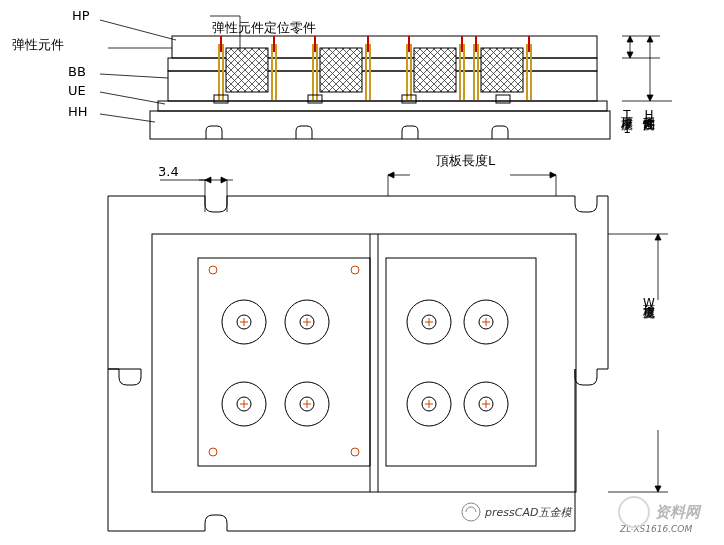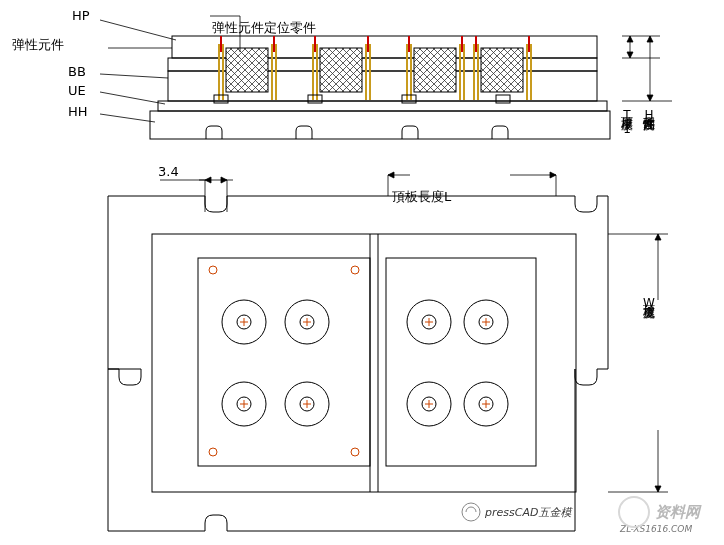--- a/index.html
+++ b/index.html
@@ -202,21 +202,21 @@
 </svg>
 
 <div class="lbl" style="left:72px;top:9px;">HP</div>
 <div class="lbl" style="left:12px;top:38px;">弹性元件</div>
 <div class="lbl" style="left:68px;top:65px;">BB</div>
 <div class="lbl" style="left:68px;top:84px;text-align:center;">UE</div>
 <div class="lbl" style="left:68px;top:105px;text-align:center;">HH</div>
 <div class="lbl" style="left:212px;top:21px;">弹性元件定位零件</div>
 
 <div class="lbl" style="left:158px;top:165px;">3.4</div>
-<div class="lbl" style="left:392px;top:154px;margin-top:36px;">頂板長度L</div>
+<div class="lbl" style="left:436px;top:154px;">頂板長度L</div>
 
 <div class="vlbl" style="left:618px;top:108px;">頂板厚度T1</div>
 <div class="vlbl" style="left:640px;top:108px;">彈性元件高度H</div>
 <div class="vlbl" style="left:640px;top:296px;">頂板寬度W</div>
 
 <div class="wm" style="left:485px;top:505px;">pressCAD五金模</div>
 <div class="wm2" style="left:655px;top:503px;font-size:15px;">资料网</div>
 <div class="wm" style="left:620px;top:524px;font-size:9px;color:#777;text-align:right;">ZL-XS1616.COM</div>
 
 <svg width="724" height="545" style="pointer-events:none;">

